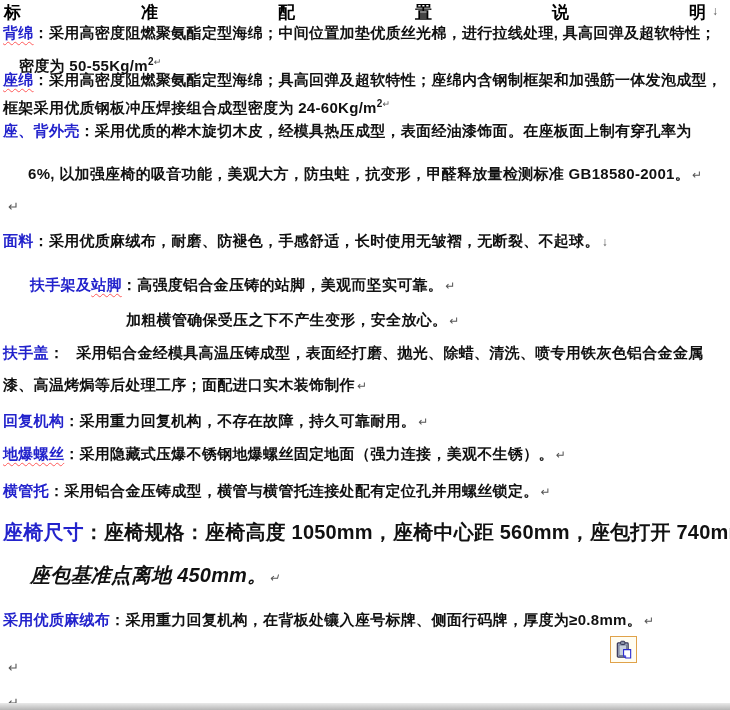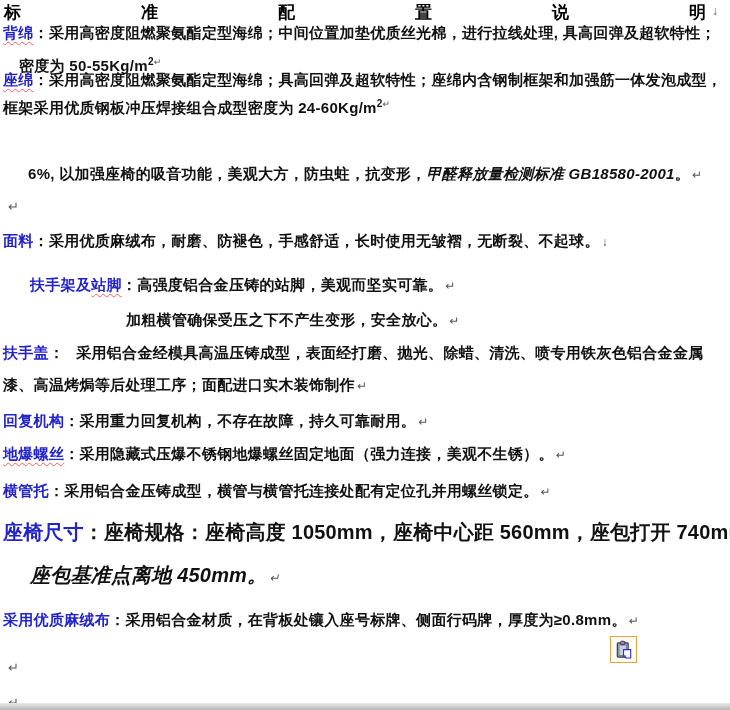--- a/index.html
+++ b/index.html
@@ -13,21 +13,21 @@
     position:relative;width:730px;height:710px;background:#ffffff;
     font-family:"Liberation Sans",sans-serif;color:var(--body);overflow:hidden;
   }
   .line{
     position:absolute;white-space:nowrap;
     font-size:15px;font-weight:600;letter-spacing:0.3px;line-height:20px;
   }
   .hd{color:var(--blue);font-weight:700;}
   .sq{text-decoration:underline wavy var(--squig) 1px;text-underline-offset:3px;}
   .colon{font-weight:700;}
-  .xb{font-weight:800;font-style:italic;}
+  .xb{font-weight:800;}
   .mark{color:var(--mark);font-size:12px;font-weight:400;margin-left:2px;}
   .sup{vertical-align:super;font-size:10px;font-weight:600;}
   .supmark{vertical-align:super;font-size:9px;color:var(--mark);font-weight:400;}
   .big{font-size:20px;font-weight:800;letter-spacing:0.2px;line-height:26px;}
   .gap{display:inline-block;width:12px;}
   .pmark{position:absolute;color:var(--mark);font-size:13px;font-weight:400;}
   .title-row{
     position:absolute;left:4px;top:1px;width:702px;
     display:flex;justify-content:space-between;
     font-size:17px;font-weight:800;color:#000;
@@ -65,20 +65,23 @@
     <span>密度为 50-55Kg/m</span><span class="sup">2</span><span class="supmark">↵</span>
   </div>
 
   <div class="line" style="top:70px;left:3px;">
     <span class="hd sq">座绵</span><span class="colon">：</span><span>采用高密度阻燃聚氨酯定型海绵；具高回弹及超软特性；座绵内含钢制框架和加强筋一体发泡成型，</span>
   </div>
   <div class="line" style="top:94px;left:3px;">
     <span>框架采用优质钢板冲压焊接组合成型密度为 24-60Kg/m</span><span class="sup">2</span><span class="supmark">↵</span>
   </div>
 
+  <div class="line" style="top:121px;left:3px;">
+    <span class="hd">座、背外壳</span><span class="colon">：</span><span>采用优质的桦木旋切木皮，经模具热压成型，表面经油漆饰面。在座板面上制有穿孔率为</span>
+  </div>
   <div class="line" style="top:164px;left:28px;">
     <span>6%, 以加强座椅的吸音功能，美观大方，防虫蛀，抗变形，</span><span class="xb">甲醛释放量检测标准 GB18580-2001</span><span>。</span><span class="mark">↵</span>
   </div>
 
   <span class="pmark" style="top:199px;left:8px;">↵</span>
 
   <div class="line" style="top:231px;left:3px;">
     <span class="hd">面料</span><span class="colon">：</span><span>采用优质麻绒布，耐磨、防褪色，手感舒适，长时使用无皱褶，无断裂、不起球。</span><span class="mark">↓</span>
   </div>
 
@@ -109,21 +112,21 @@
   </div>
 
   <div class="line big" style="top:519px;left:3px;">
     <span class="hd">座椅尺寸</span><span class="colon">：</span><span>座椅规格：座椅高度 1050mm，座椅中心距 560mm，座包打开 740mm</span>
   </div>
   <div class="line big" style="top:562px;left:30px;font-style:italic;">
     <span>座包基准点离地 450mm。</span><span class="mark">↵</span>
   </div>
 
   <div class="line" style="top:610px;left:3px;">
-    <span class="hd">采用优质麻绒布</span><span class="colon">：</span><span>采用铝合金材质，在背板处镶入座号标牌、侧面行码牌，厚度为≥0.8mm。</span><span class="mark">↵</span>
+    <span class="hd">采用优质麻绒布</span><span class="colon">：</span><span>采用重力回复机构，在背板处镶入座号标牌、侧面行码牌，厚度为≥0.8mm。</span><span class="mark">↵</span>
   </div>
 
   <div class="paste-btn" title="">
     <span style="display:flex;">
       <svg width="20" height="20" viewBox="0 0 24 24">
         <rect x="4" y="3.5" width="13" height="17" rx="1" fill="#a8b2c8" stroke="#333355" stroke-width="1.4"></rect>
         <rect x="6" y="6" width="9" height="12.5" fill="#c7cfdd" stroke="#55607a" stroke-width="0.8"></rect>
         <rect x="8" y="1.5" width="5" height="4" rx="1" fill="#8a93a8" stroke="#333355" stroke-width="1.2"></rect>
         <path d="M11.5 11.5 h8.5 v10 h-6 l-2.5-2.5 z" fill="#ffffff" stroke="#2a2ad0" stroke-width="1.3"></path>
         <path d="M11.5 19 l2.5 0 0 2.5 z" fill="#c9d2ff" stroke="#2a2ad0" stroke-width="1"></path>

